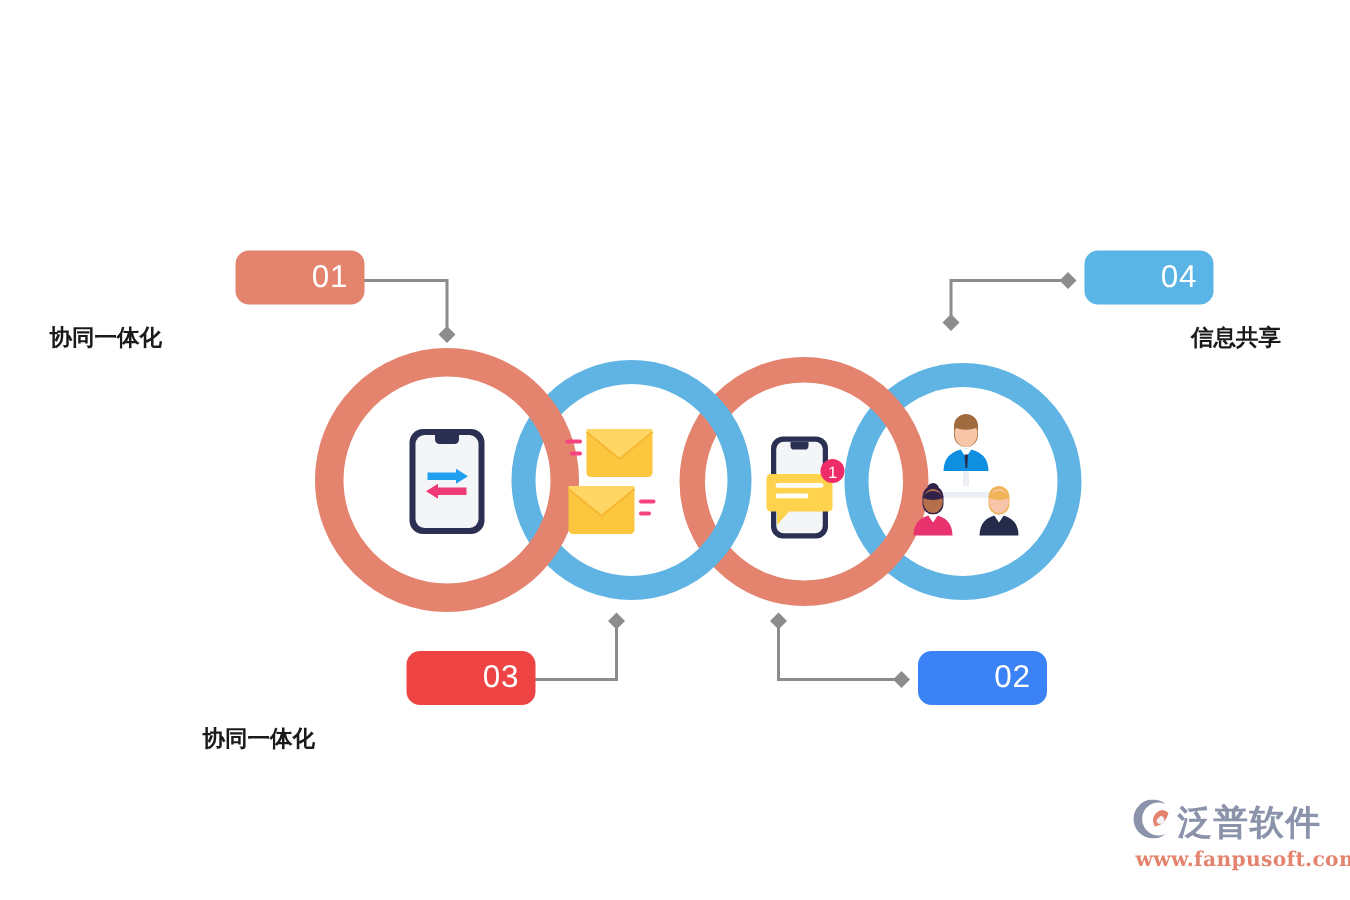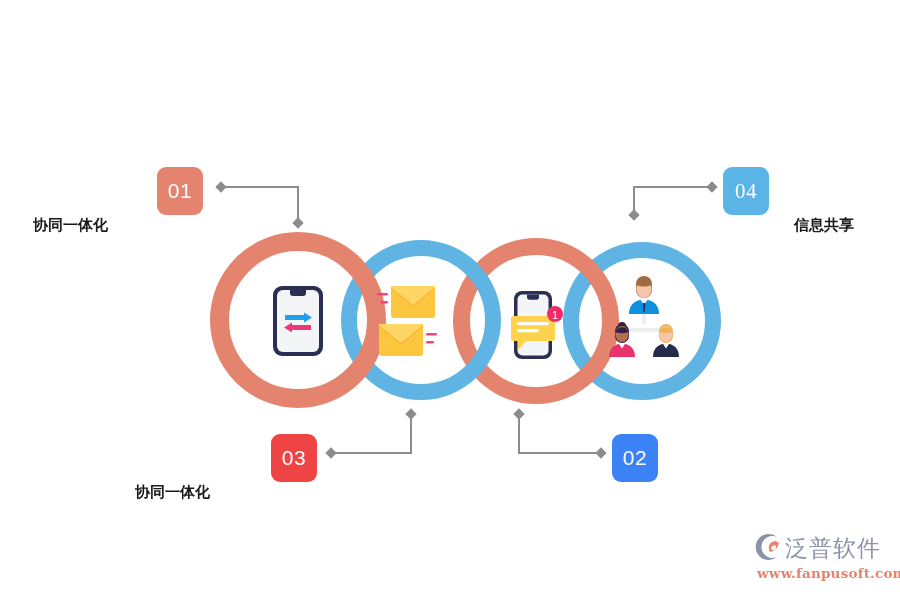--- a/index.html
+++ b/index.html
@@ -42,33 +42,34 @@
   }
   .icon-phone-transfer { left: 272px; top: 285px; width: 52px; height: 72px; }
   .icon-envelopes      { left: 375px; top: 282px; width: 64px; height: 80px; }
   .icon-phone-chat     { left: 505px; top: 290px; width: 62px; height: 70px; }
   .icon-team           { left: 598px; top: 270px; width: 92px; height: 92px; }
 
   
   .badge {
     position: absolute;
     width: 46px;
-    height: 48px;
+    height: 36px;
     border-radius: 9px;
     display: flex;
     align-items: center;
     justify-content: center;
     color: #ffffff;
     font-size: 21px;
     font-weight: 400;
     letter-spacing: 0.5px;
     z-index: 8;
+    padding-left: 40px;
   }
   .badge-01 { left: 157px; top: 167px; background: #e4836e; }
-  .badge-04 { left: 723px; top: 167px; background: #5ab4e5; font-family: Liberation Serif, serif; }
+  .badge-04 { left: 723px; top: 167px; background: #5ab4e5; }
   .badge-03 { left: 271px; top: 434px; background: #ef4444; }
   .badge-02 { left: 612px; top: 434px; background: #3b82f6; }
 
   
   .label {
     position: absolute;
     color: #1a1a1a;
     font-size: 15px;
     font-weight: bold;
     white-space: nowrap;
@@ -103,21 +104,21 @@
     align-items: flex-start;
   }
   .wm-row {
     display: flex;
     align-items: center;
     gap: 4px;
   }
   .wm-text {
     color: #8b93ab;
     font-size: 23px;
-    font-weight: normal;
+    font-weight: bold;
     letter-spacing: 1px;
     font-family: "DejaVu Sans", "Liberation Sans", sans-serif;
   }
   .wm-url {
     color: #e4836e;
     font-size: 13.5px;
     font-weight: bold;
     letter-spacing: 0.2px;
     margin-top: 1px;
     margin-left: 2px;

